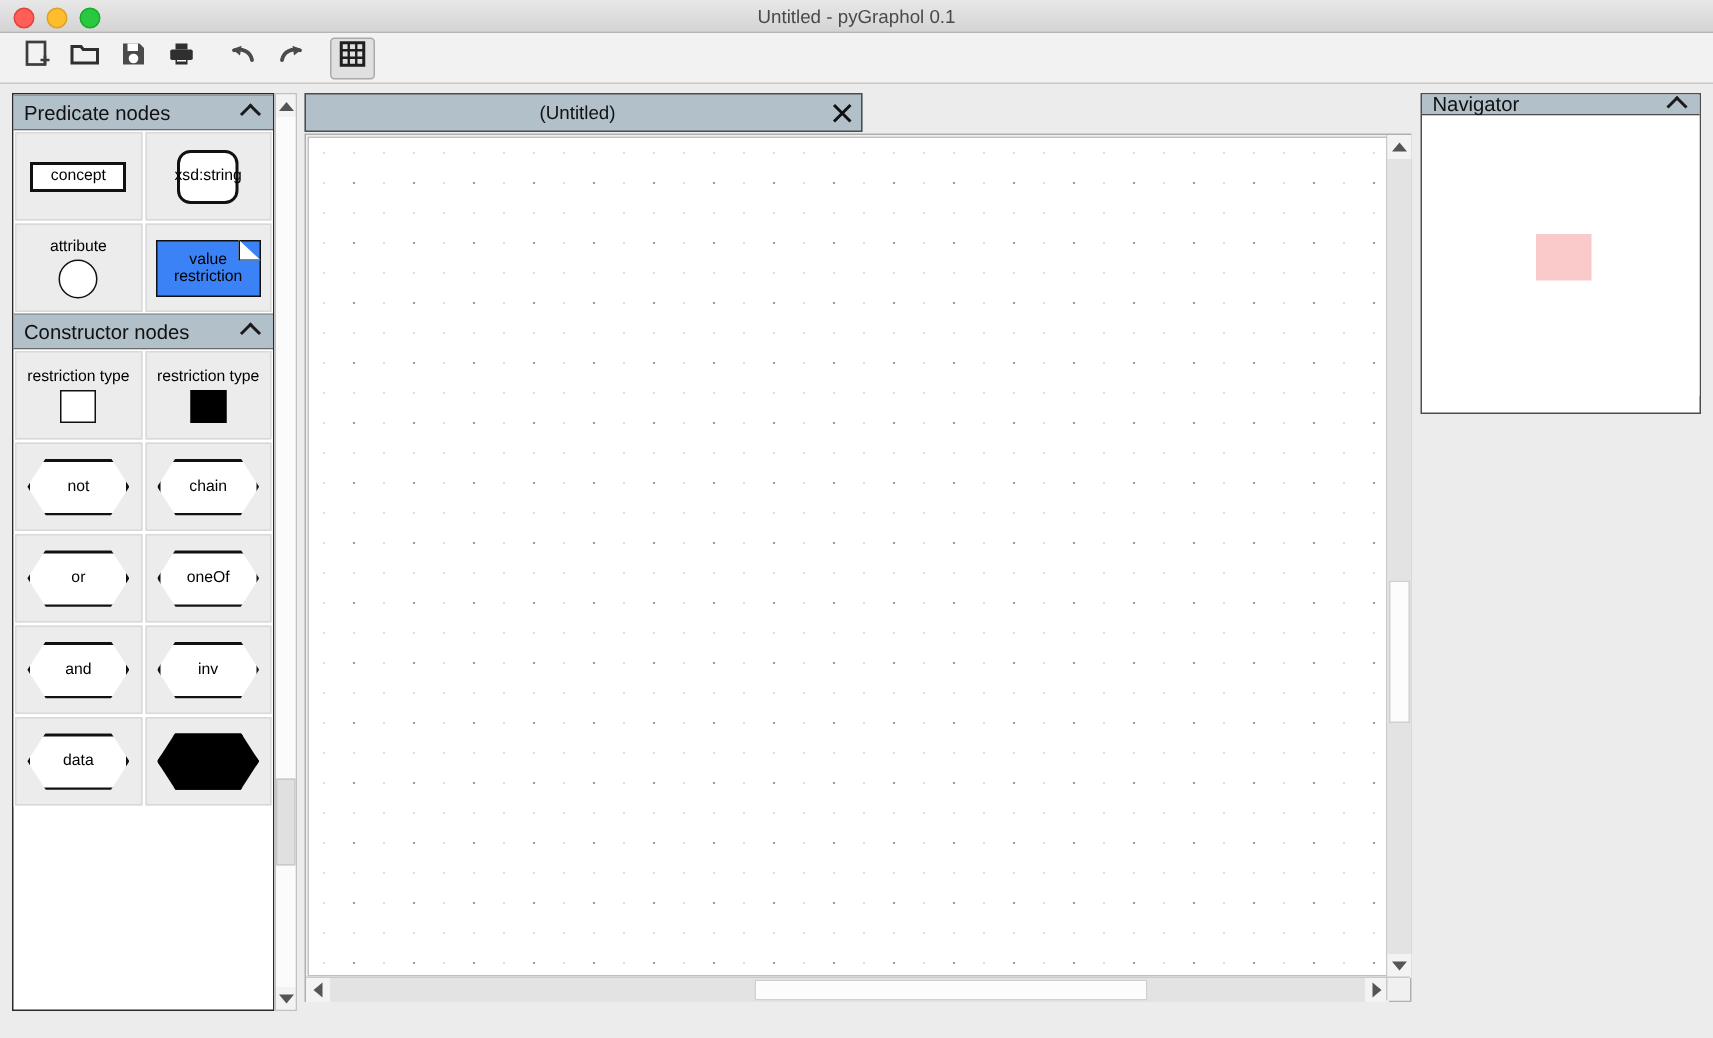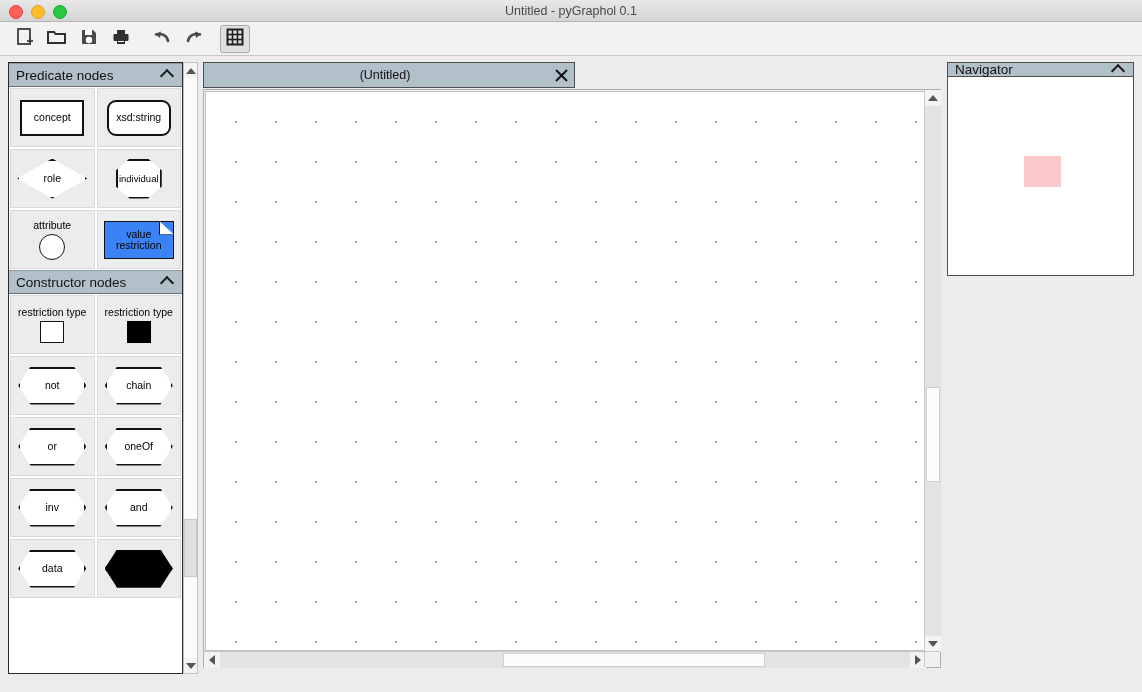--- a/index.html
+++ b/index.html
@@ -111,26 +111,26 @@
     box-sizing: border-box;
     display: flex; flex-direction: column;
     align-items: center; justify-content: center;
     position: relative;
     margin: 1px;
   }
   .nodelbl { font-size: 10.5px; color: #000; text-align: center; line-height: 11px; }
 
   
   .n-rect {
-    width: 64px; height: 36px; background: #fff;
+    width: 64px; height: 20px; background: #fff;
     border: 2px solid #111; box-sizing: border-box;
     display: flex; align-items: center; justify-content: center;
   }
   .n-round {
-    width: 64px; height: 36px; background: #fff;
+    width: 41px; height: 36px; background: #fff;
     border: 2px solid #111; border-radius: 9px; box-sizing: border-box;
     display: flex; align-items: center; justify-content: center;
   }
   .n-diamond {
     width: 70px; height: 40px; background: #fff;
     border: 2px solid #111; box-sizing: border-box;
     clip-path: polygon(50% 0, 100% 50%, 50% 100%, 0 50%);
     display: flex; align-items: center; justify-content: center;
   }
   .n-oct {
@@ -381,30 +381,20 @@
           </div>
         </div>
         <div class="cell">
           <div class="n-round">
             <span class="nodelbl">xsd:string</span>
           </div>
         </div>
       </div>
       <div class="grid-row">
         <div class="cell">
-          <div class="n-diamond"></div>
-          <span class="nodelbl" style="position:absolute">role</span>
-        </div>
-        <div class="cell">
-          <div class="n-oct"></div>
-          <span class="nodelbl" style="position:absolute;font-size:9.5px">individual</span>
-        </div>
-      </div>
-      <div class="grid-row">
-        <div class="cell">
           <span class="nodelbl lbl-above">attribute</span>
           <div class="n-circle"></div>
         </div>
         <div class="cell">
           <div class="n-fold">
             <span class="nodelbl" style="white-space:pre-line">value
 restriction</span>
           </div>
         </div>
       </div>
@@ -445,26 +435,26 @@
         </div>
         <div class="cell">
           <div class="n-hex">
             <span class="nodelbl">oneOf</span>
           </div>
         </div>
       </div>
       <div class="grid-row">
         <div class="cell">
           <div class="n-hex">
+            <span class="nodelbl">and</span>
+          </div>
+        </div>
+        <div class="cell">
+          <div class="n-hex">
             <span class="nodelbl">inv</span>
-          </div>
-        </div>
-        <div class="cell">
-          <div class="n-hex">
-            <span class="nodelbl">and</span>
           </div>
         </div>
       </div>
       <div class="grid-row">
         <div class="cell">
           <div class="n-hex">
             <span class="nodelbl">data</span>
           </div>
         </div>
         <div class="cell">

